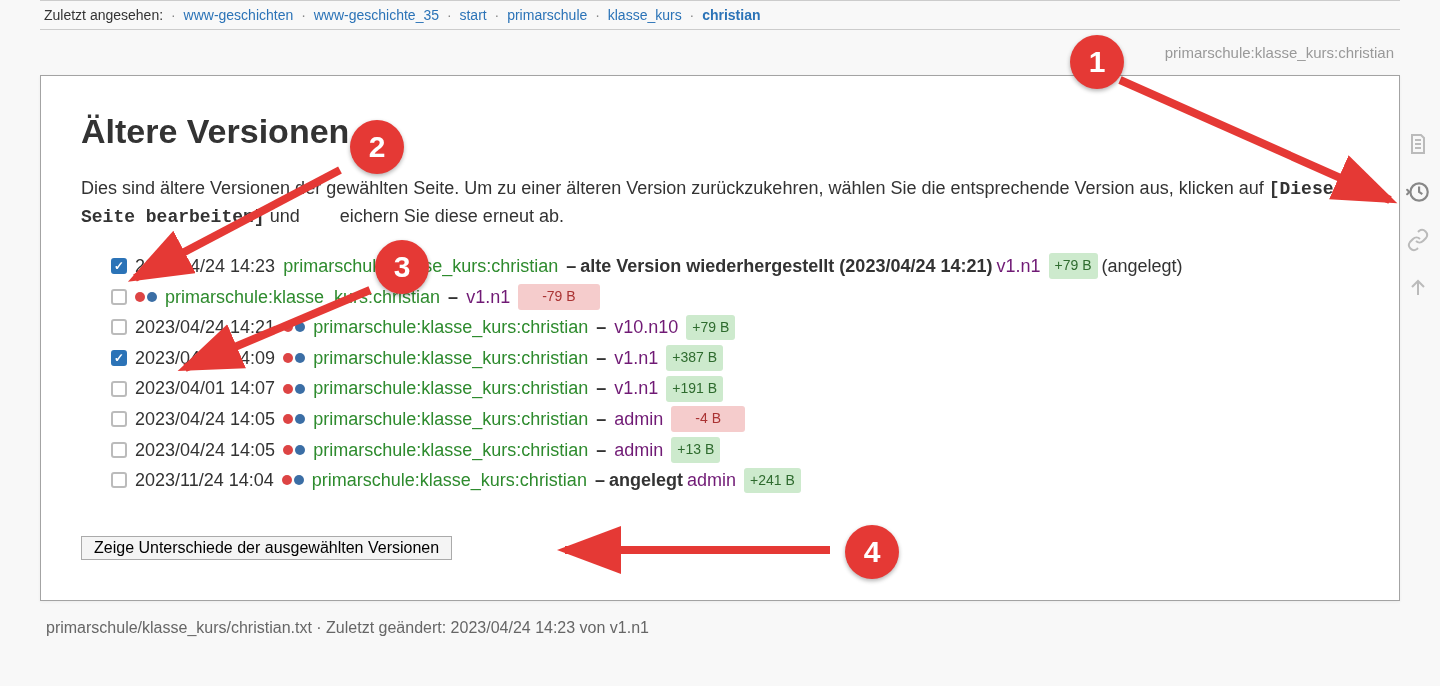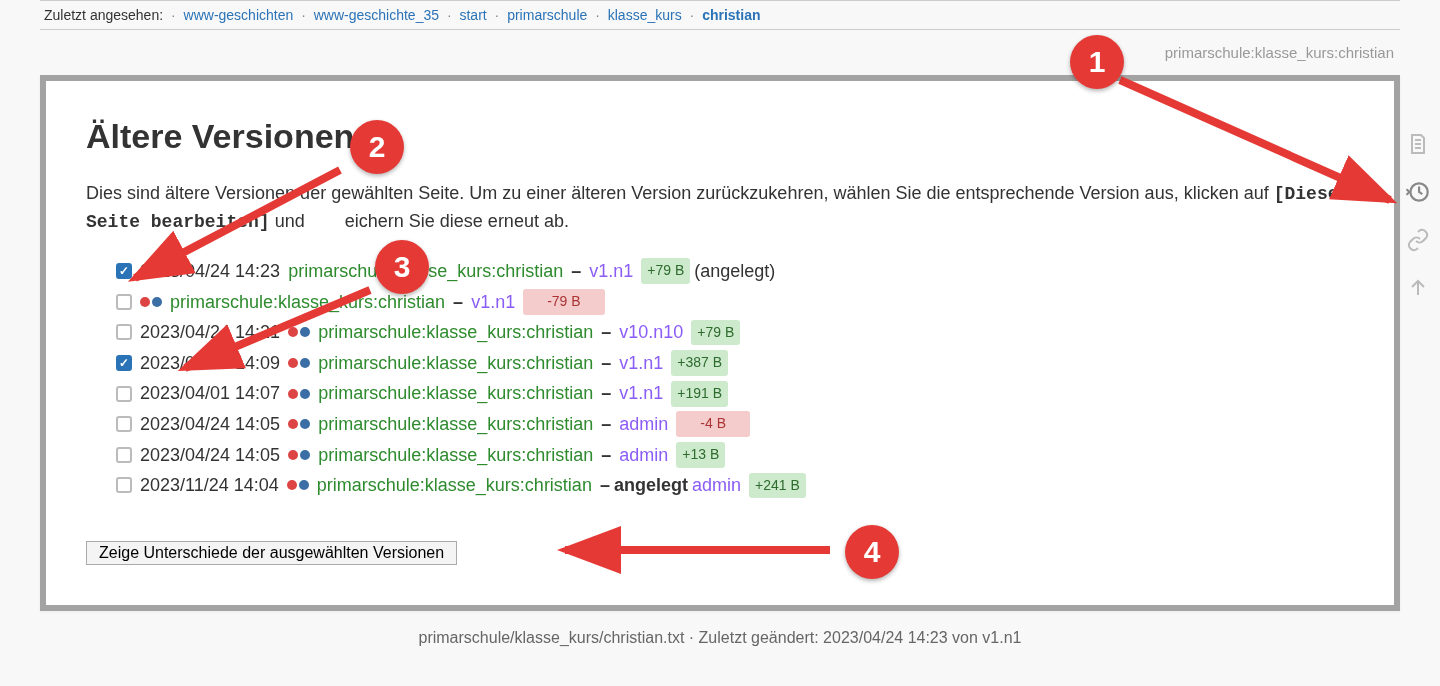--- a/index.html
+++ b/index.html
@@ -29,21 +29,21 @@
 
   .path-line {
     text-align: right;
     font-size: 15px;
     color: #999;
     padding: 14px 6px 4px;
   }
 
   .content-box {
     background: #fff;
-    border: 6px solid #a3a3a3;
+    border: 1px solid #a3a3a3;
     padding: 30px 40px 40px;
     margin-top: 10px;
     box-shadow: 0 1px 3px rgba(0,0,0,.05);
   }
   h1 {
     font-size: 34px;
     margin: 6px 0 24px;
     font-weight: bold;
     color: #333;
   }
@@ -98,36 +98,36 @@
     width: 10px; height: 10px;
     border-radius: 50%;
     margin-right: 2px;
     display: inline-block;
   }
   .ico.red { background: #d44; }
   .ico.blue { background: #3b6ea5; }
   .pagelink { color: #2e8b2e; text-decoration: none; margin-right: 4px; }
   .dash { color: #333; font-weight: bold; margin: 0 4px; }
   .summary { font-weight: bold; color: #333; }
-  .user { color: #8b5cf6; margin: 0 4px; }
+  .user { color: #701a75; margin: 0 4px; }
   .size-pos { background: #cdeacd; color: #2e6b2e; font-size: 14px; padding: 1px 6px; border-radius: 3px; margin: 0 4px; text-align: center; }
   .size-neg { background: #f5cccc; color: #a33; font-size: 14px; padding: 1px 24px; border-radius: 3px; margin: 0 4px; }
   .current-tag { color: #333; }
 
   button.show-diff {
     font-size: 16px;
     padding: 2px 12px;
     background: #f4f4f4;
     border: 1px solid #aaa;
     cursor: pointer;
     margin-top: 20px;
   }
 
   .footer-line {
-    text-align: center;
+    text-align: left;
     font-size: 16px;
     color: #666;
     margin-top: 14px;
     padding: 4px 6px;
   }
 
   
   .side-tools {
     position: fixed;
     right: 4px;
@@ -195,20 +195,21 @@
       <span style="visibility:hidden;">___</span>
       <span>eichern Sie diese erneut ab.</span>
     </div>
 
     <ul class="revisions" id="rev-list">
         <li>
           <span class="cb checked">✓</span>
           <span class="date">2023/04/24 14:23</span>
           <a href="#" class="pagelink">primarschule:klasse_kurs:christian</a>
           <span class="dash">–</span>
+          <span class="summary"> alte Version wiederhergestellt (2023/04/24 14:21) </span>
           <span class="user">v1.n1</span>
           <span class="size-pos">+79 B</span>
           <span class="current-tag"> (angelegt)</span>
         </li>
         <li>
           <span class="cb"></span>
           <span class="diff-icons">
             <span class="ico red"></span>
             <span class="ico blue"></span>
           </span>

